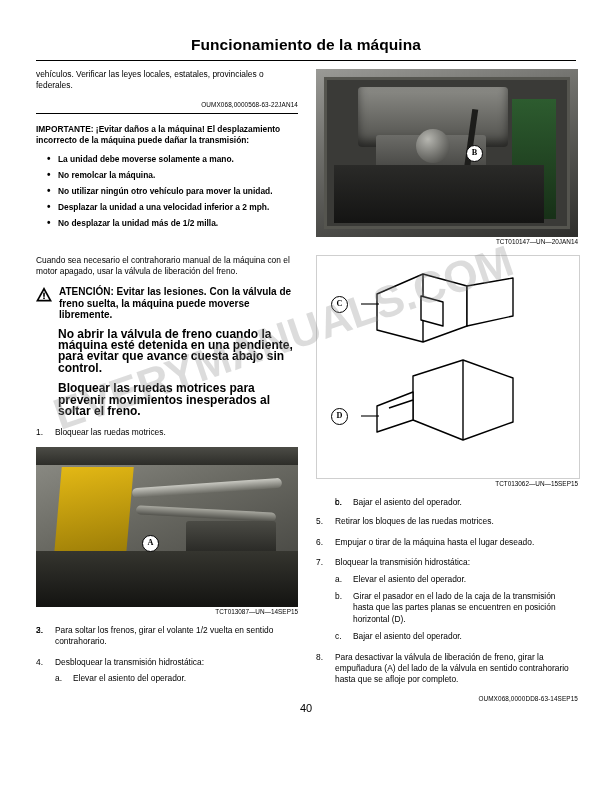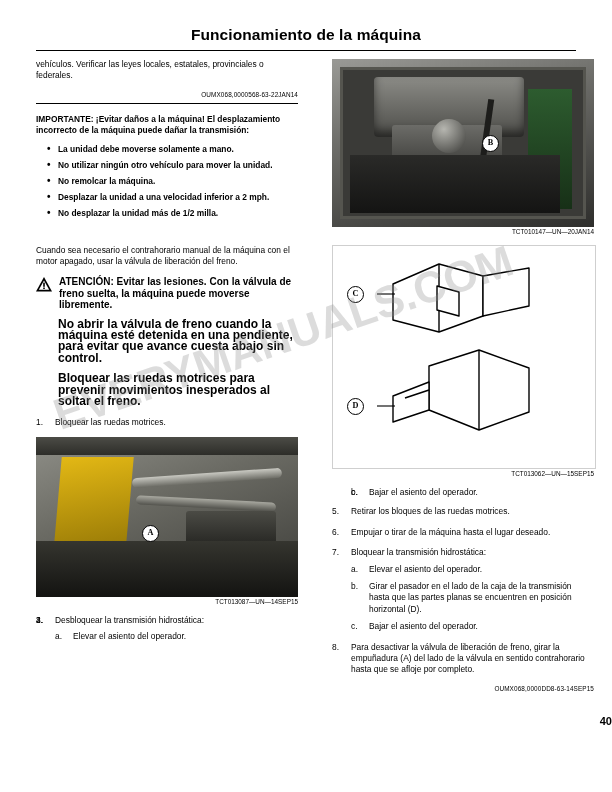--- a/index.html
+++ b/index.html
@@ -13,37 +13,37 @@
     font-family: "Liberation Sans", sans-serif;
     color: #000000;
     position: relative;
     overflow: hidden;
   }
   .page {
     position: relative;
     width: 612px;
     height: 732px;
     box-sizing: border-box;
-    padding: 26px 36px 20px 36px;
+    padding: 36px 36px 20px 36px;
   }
   .page-title {
     text-align: center;
     font-size: 15.5px;
     font-weight: bold;
     letter-spacing: 0.1px;
     margin: 0 0 6px 0;
   }
   .title-rule {
     border: 0;
     border-top: 1.2px solid #000;
     margin: 0 0 8px 0;
   }
   .cols {
     display: flex;
-    gap: 34px;
+    gap: 18px;
     align-items: flex-start;
   }
   .col {
     width: 262px;
     position: relative;
   }
   p, li, div.txt {
     font-size: 8.4px;
     line-height: 11.4px;
   }
@@ -164,26 +164,26 @@
     background: #ffffff;
     border: 1.1px solid #000;
     font-size: 8.2px;
     font-weight: bold;
     line-height: 14px;
     text-align: center;
     font-family: "Liberation Serif", serif;
   }
   .page-number {
     position: absolute;
-    bottom: 5px;
+    bottom: 18px;
     left: 0;
     width: 612px;
-    text-align: right;
+    text-align: center;
     font-size: 11px;
-    font-weight: bold;
+    font-weight: normal;
   }
   .watermark {
     position: absolute;
     top: 300px;
     left: 40px;
     width: 560px;
     font-size: 44px;
     font-weight: bold;
     color: rgba(140,140,140,0.30);
     transform: rotate(-19deg);
@@ -309,22 +309,22 @@
 
       <div class="para">vehículos. Verificar las leyes locales, estatales, provinciales o federales.</div>
       <div class="ref-code">OUMX068,0000568-63-22JAN14</div>
       <hr class="hr-thin">
 
 
       <div class="important">IMPORTANTE: ¡Evitar daños a la máquina! El desplazamiento incorrecto de la máquina puede dañar la transmisión:</div>
 
       <ul class="bullets">
         <li>La unidad debe moverse solamente a mano.</li>
+        <li>No remolcar la máquina.</li>
         <li>No utilizar ningún otro vehículo para mover la unidad.</li>
-        <li>No remolcar la máquina.</li>
         <li>Desplazar la unidad a una velocidad inferior a 2 mph.</li>
         <li>No desplazar la unidad más de 1/2 milla.</li>
       </ul>
 
       <div class="para">Cuando sea necesario el contrahorario manual de la máquina con el motor apagado, usar la válvula de liberación del freno.</div>
 
       <div class="attn-block">
         <span class="attn-tri">
           <svg width="16" height="15" viewBox="0 0 16 15">
             <polygon points="8,0 16,14.5 0,14.5" fill="#000"></polygon>
@@ -358,20 +358,21 @@
         </div>
         <div class="fig-caption">TCT013087—UN—14SEP15</div>
       </div>
 
       <ol class="steps">
         <li>
           <span class="num">2.</span>
         </li>
         <li>
           <span class="num">3.</span>
+          <span>Para soltar los frenos, girar el volante 1/2 vuelta en sentido contrahorario.</span>
         </li>
         <li>
           <span class="num">4.</span>
           <span>Desbloquear la transmisión hidrostática:</span>
           <ol class="substeps">
             <li>
               <span class="num">a.</span>
               <span>Elevar el asiento del operador.</span>
             </li>
           </ol>

